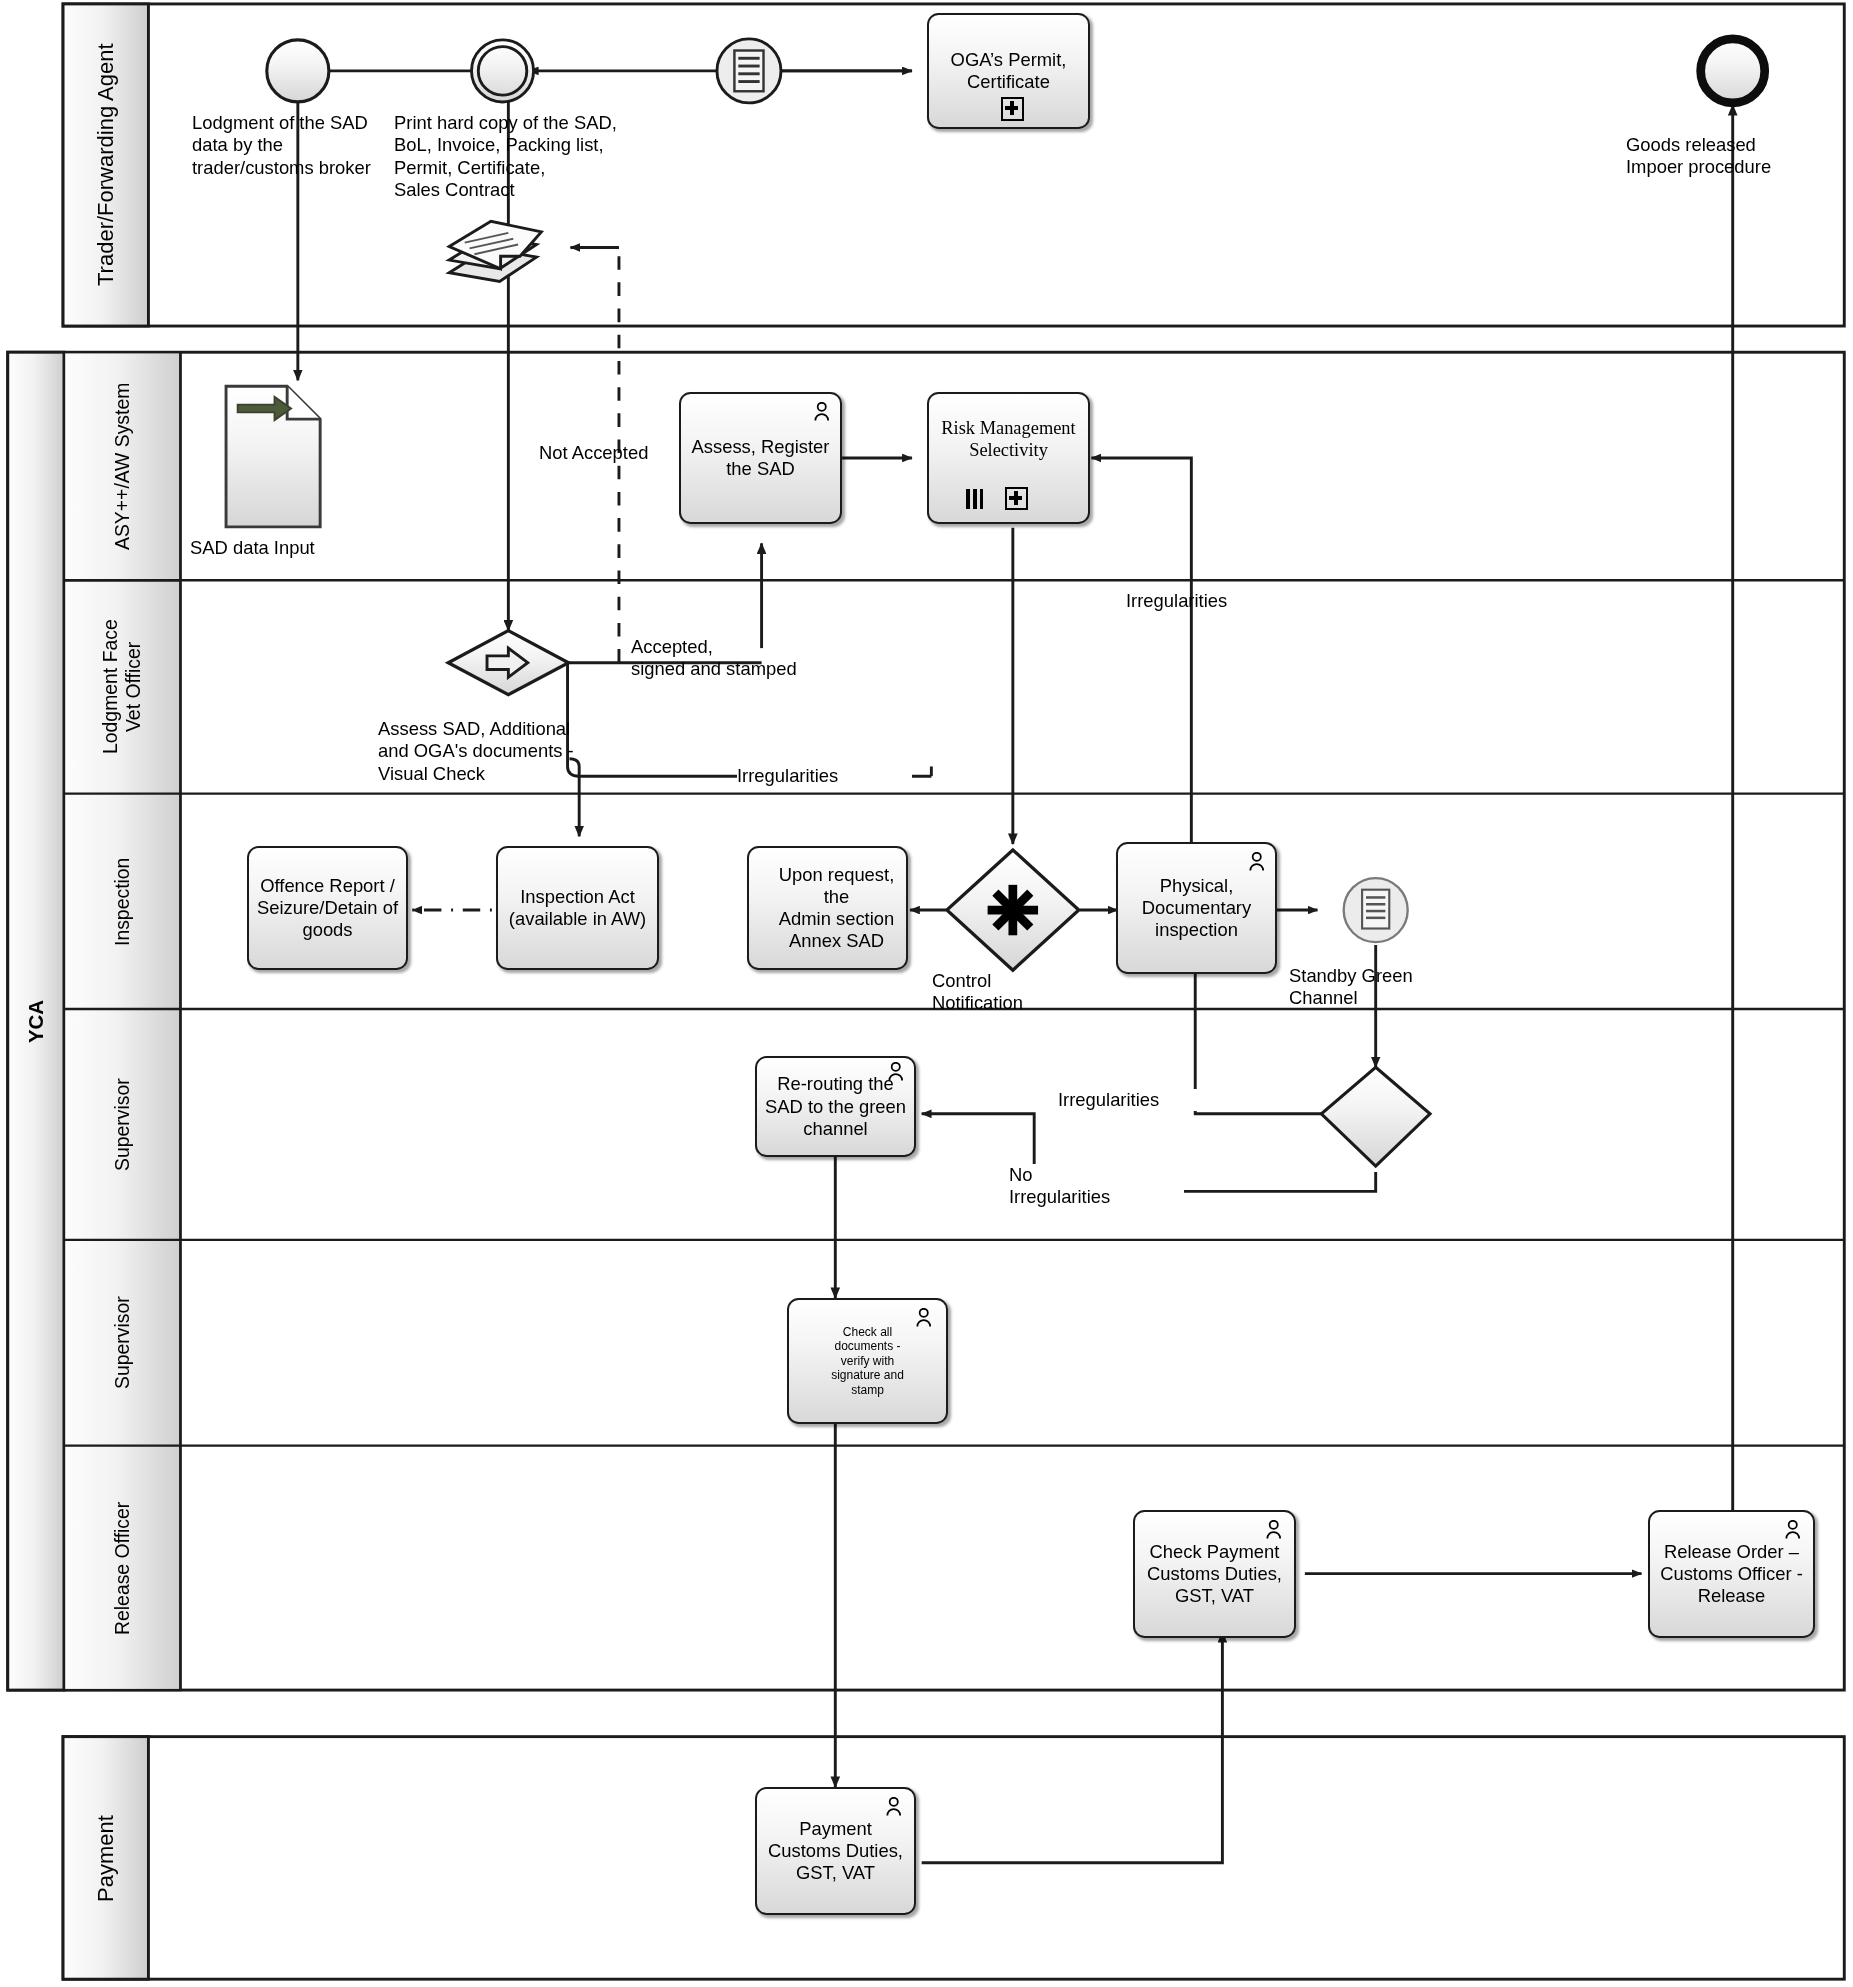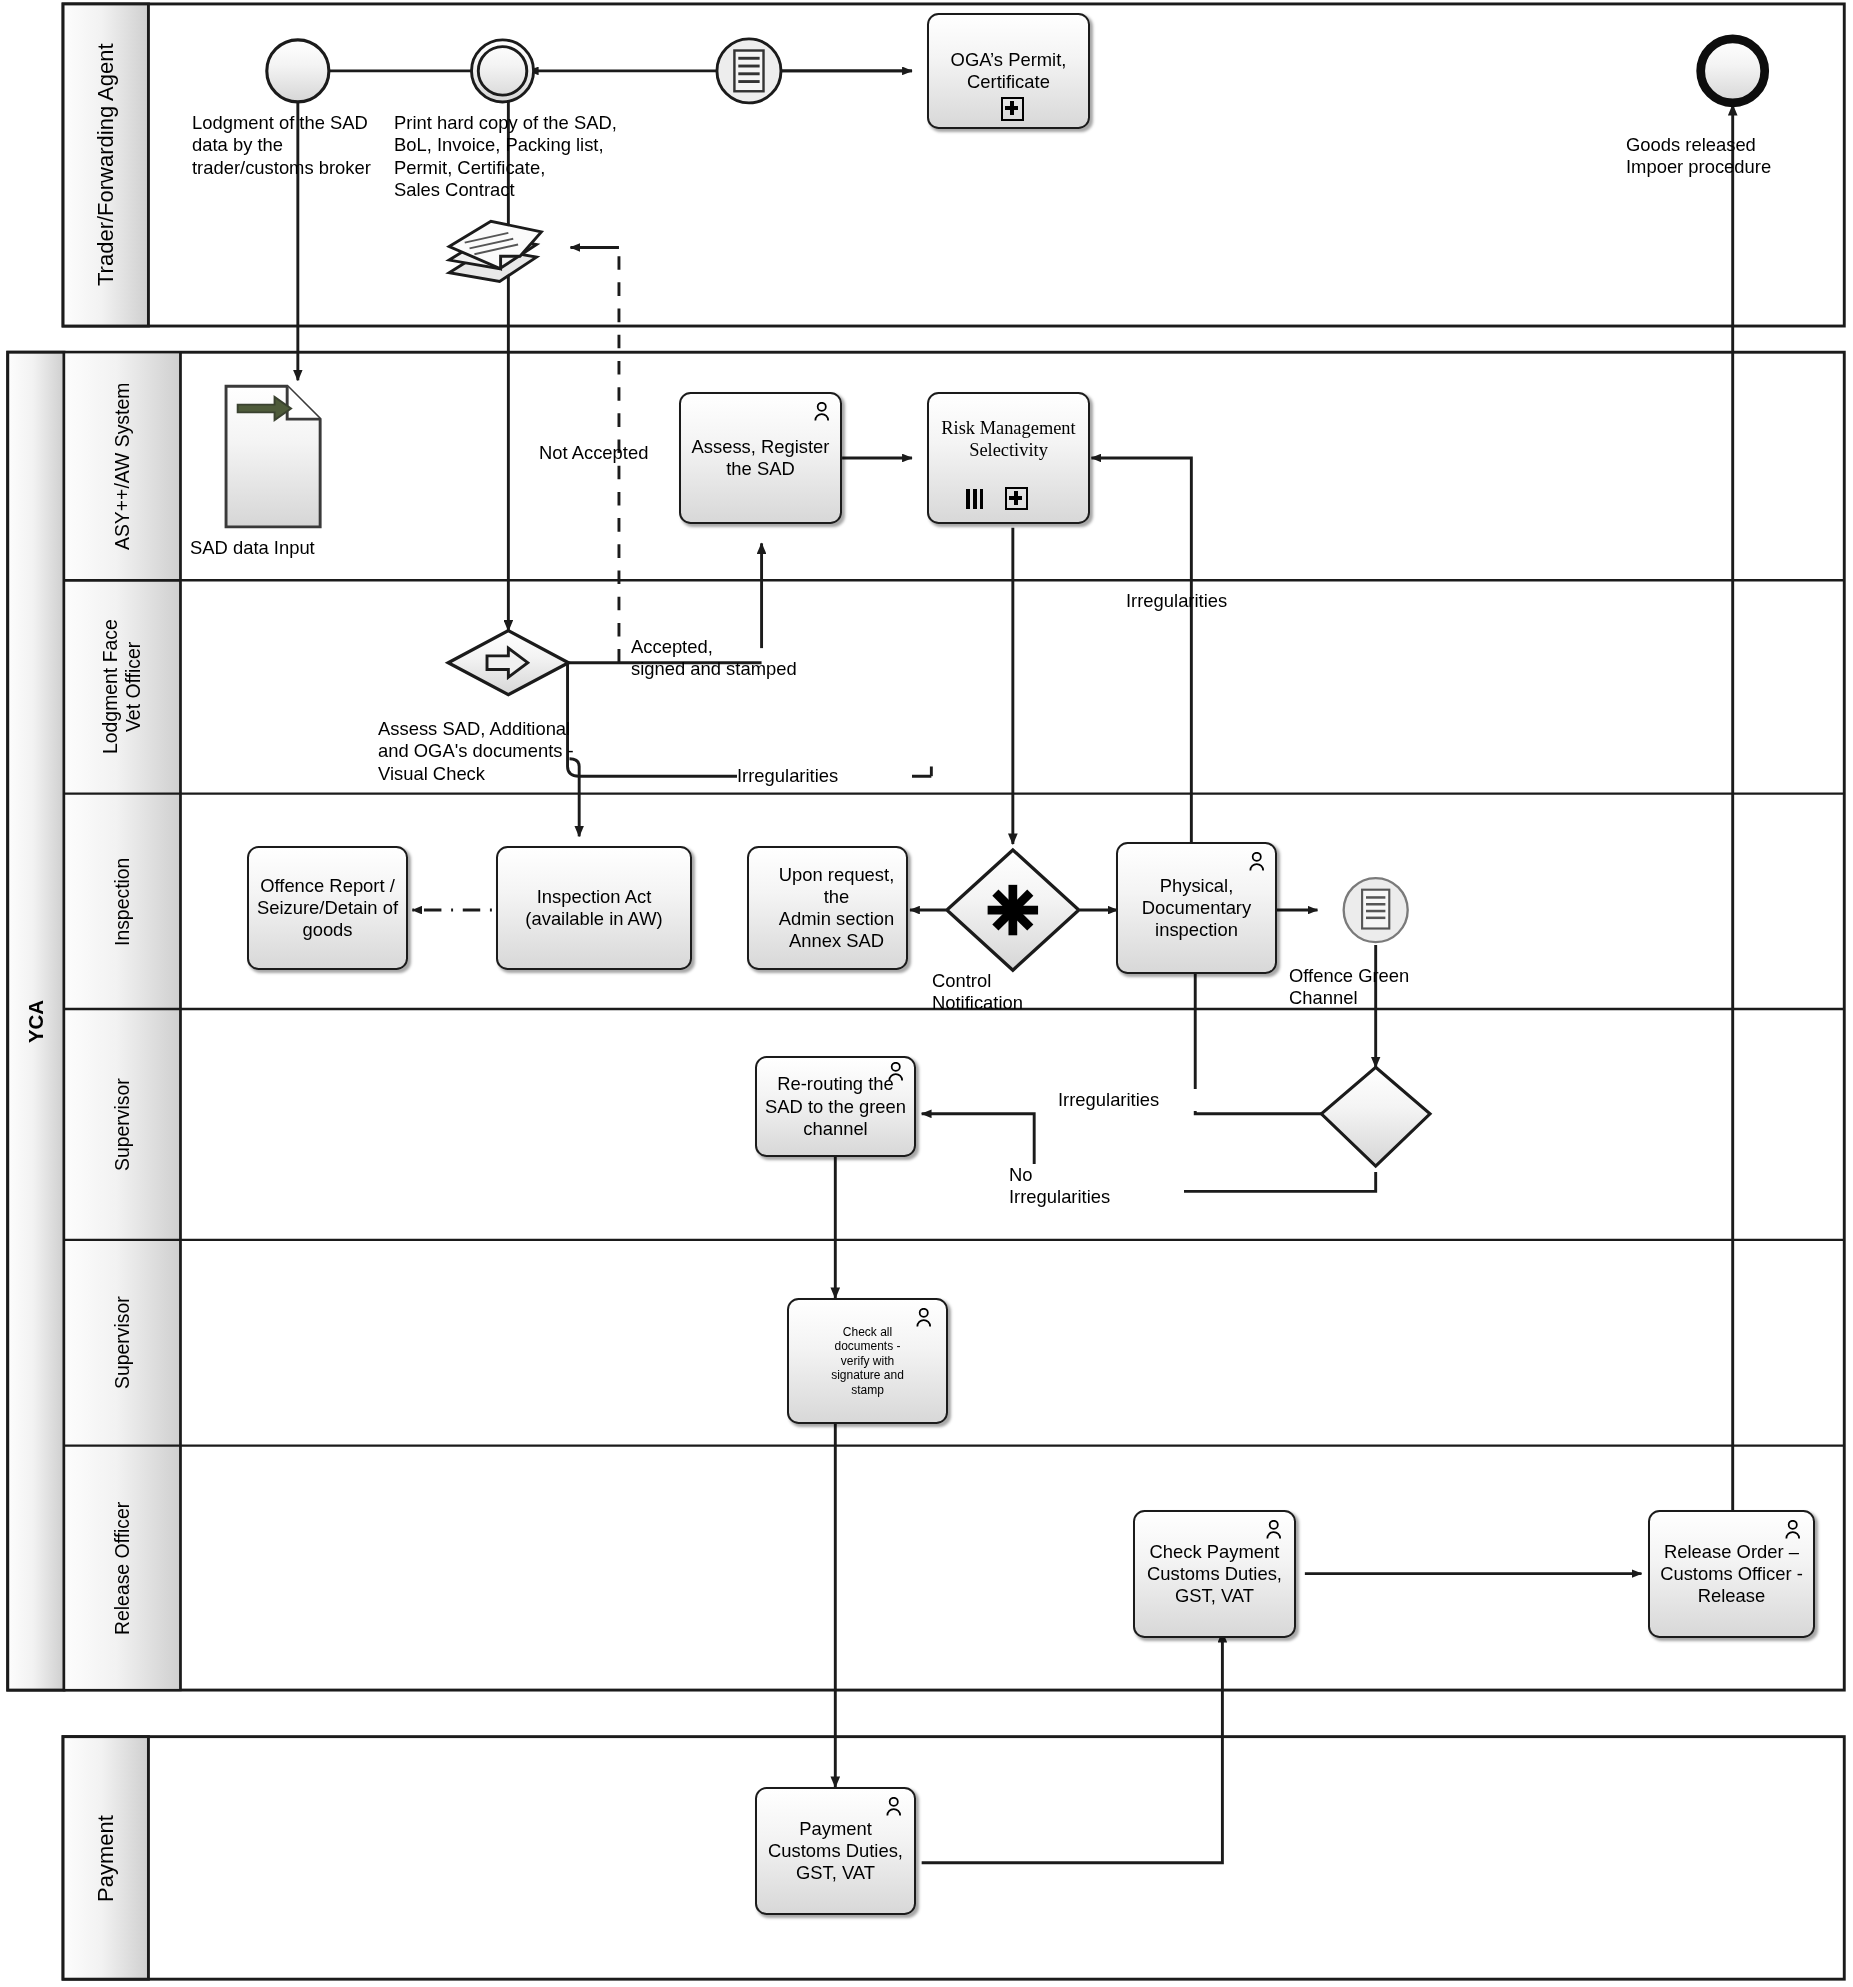--- a/index.html
+++ b/index.html
@@ -235,21 +235,21 @@
     <span class="bars" style="left:37px;bottom:11.6px;"><i></i><i></i><i></i></span>
     <span class="plus-box" style="left:76px;bottom:11.6px;"></span>
   </div>
 
   <div class="task" style="left:247px;top:846px;width:161px;height:124px;font-size:18.4px;">
     <span class="ttxt" style="white-space:pre-line;">Offence Report /
 Seizure/Detain of
 goods</span>
   </div>
 
-  <div class="task" style="left:496px;top:846px;width:196px;height:124px;font-size:18.4px;">
+  <div class="task" style="left:496px;top:846px;width:163px;height:124px;font-size:18.4px;">
     <span class="ttxt" style="white-space:pre-line;">Inspection Act
 (available in AW)</span>
   </div>
 
   <div class="task" style="left:747px;top:846px;width:161px;height:124px;font-size:18.4px;padding-left:18px;">
     <span class="ttxt" style="white-space:pre-line;">Upon request, the
 Admin section
 Annex SAD</span>
   </div>
 
@@ -338,21 +338,21 @@
 and OGA's documents -
 Visual Check</div>
 
   <div class="lbl" style="left:1126px;top:590px;width:165px;font-size:18.4px;">Irregularities</div>
 
   <div class="lbl" style="left:737px;top:765px;width:175px;font-size:18.4px;background:#fff;">Irregularities</div>
 
   <div class="lbl" style="left:932px;top:970px;width:165px;font-size:18.4px;white-space:pre-line;">Control
 Notification</div>
 
-  <div class="lbl" style="left:1289px;top:965px;width:175px;font-size:18.4px;white-space:pre-line;">Offence Green
+  <div class="lbl" style="left:1289px;top:965px;width:175px;font-size:18.4px;white-space:pre-line;">Standby Green
 Channel</div>
 
   <div class="lbl" style="left:1058px;top:1089px;width:175px;font-size:18.4px;background:#fff;">Irregularities</div>
 
   <div class="lbl" style="left:1009px;top:1164px;width:175px;font-size:18.4px;white-space:pre-line;background:#fff;">No
 Irregularities</div>
 
 </div>
 
 

